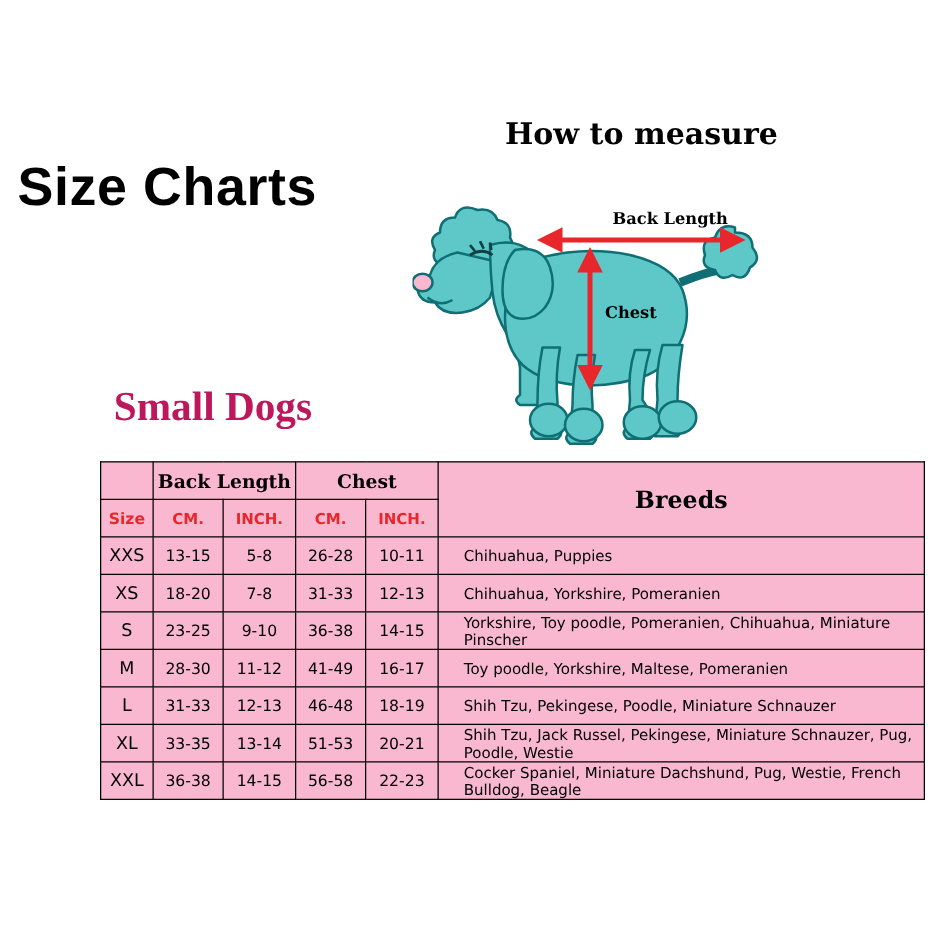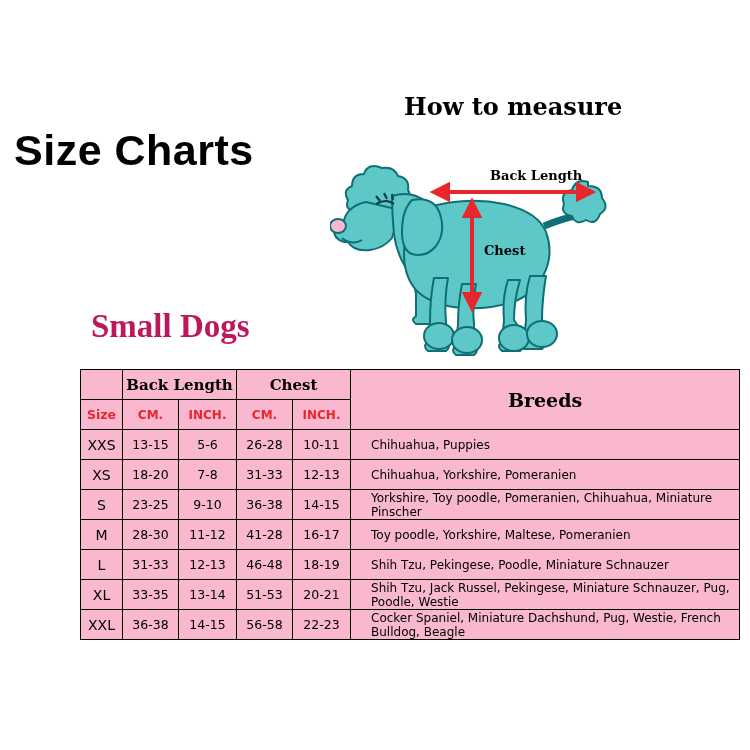--- a/index.html
+++ b/index.html
@@ -211,21 +211,21 @@
         <td class="size-head">Size</td>
         <td class="subhead">CM.</td>
         <td class="subhead">INCH.</td>
         <td class="subhead">CM.</td>
         <td class="subhead">INCH.</td>
       </tr>
 
       <tr>
         <td class="size-cell">XXS</td>
         <td>13-15</td>
-        <td>5-6</td>
+        <td>5-8</td>
         <td>26-28</td>
         <td>10-11</td>
         <td class="breeds-cell">Chihuahua, Puppies</td>
       </tr>
       <tr>
         <td class="size-cell">XS</td>
         <td>18-20</td>
         <td>7-8</td>
         <td>31-33</td>
         <td>12-13</td>
@@ -236,21 +236,21 @@
         <td>23-25</td>
         <td>9-10</td>
         <td>36-38</td>
         <td>14-15</td>
         <td class="breeds-cell">Yorkshire, Toy poodle, Pomeranien, Chihuahua, Miniature Pinscher</td>
       </tr>
       <tr>
         <td class="size-cell">M</td>
         <td>28-30</td>
         <td>11-12</td>
-        <td>41-28</td>
+        <td>41-49</td>
         <td>16-17</td>
         <td class="breeds-cell">Toy poodle, Yorkshire, Maltese, Pomeranien</td>
       </tr>
       <tr>
         <td class="size-cell">L</td>
         <td>31-33</td>
         <td>12-13</td>
         <td>46-48</td>
         <td>18-19</td>
         <td class="breeds-cell">Shih Tzu, Pekingese, Poodle, Miniature Schnauzer</td>

